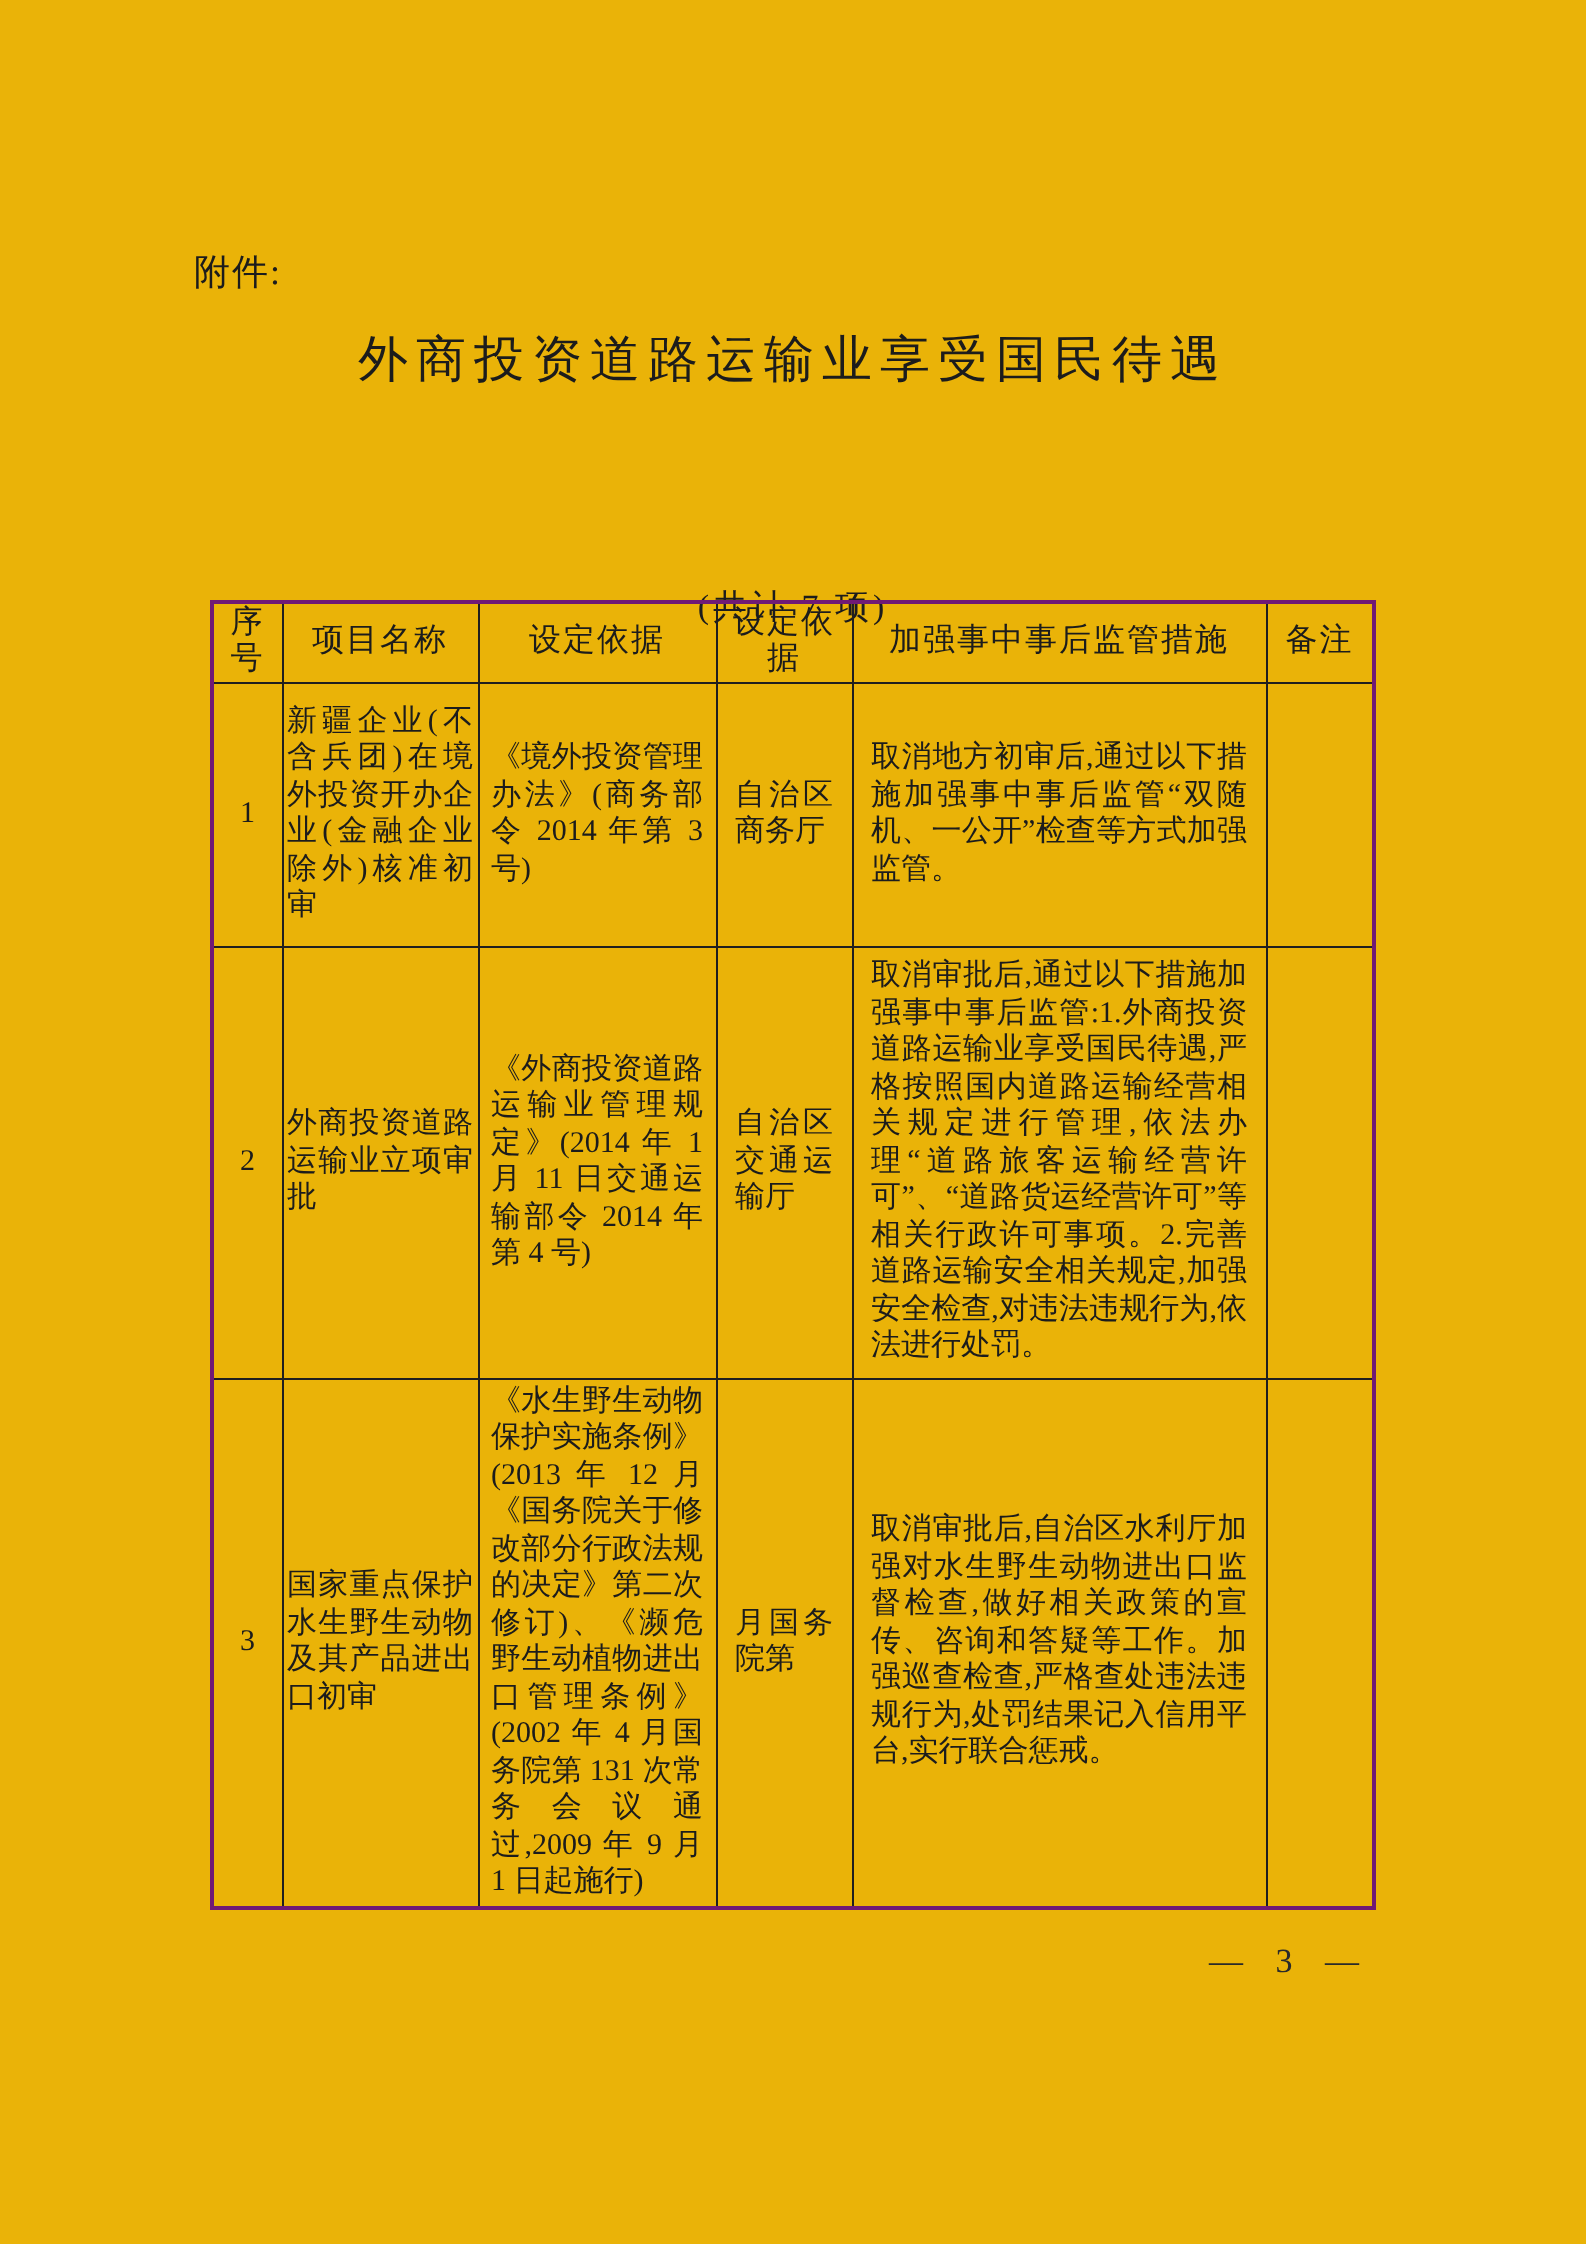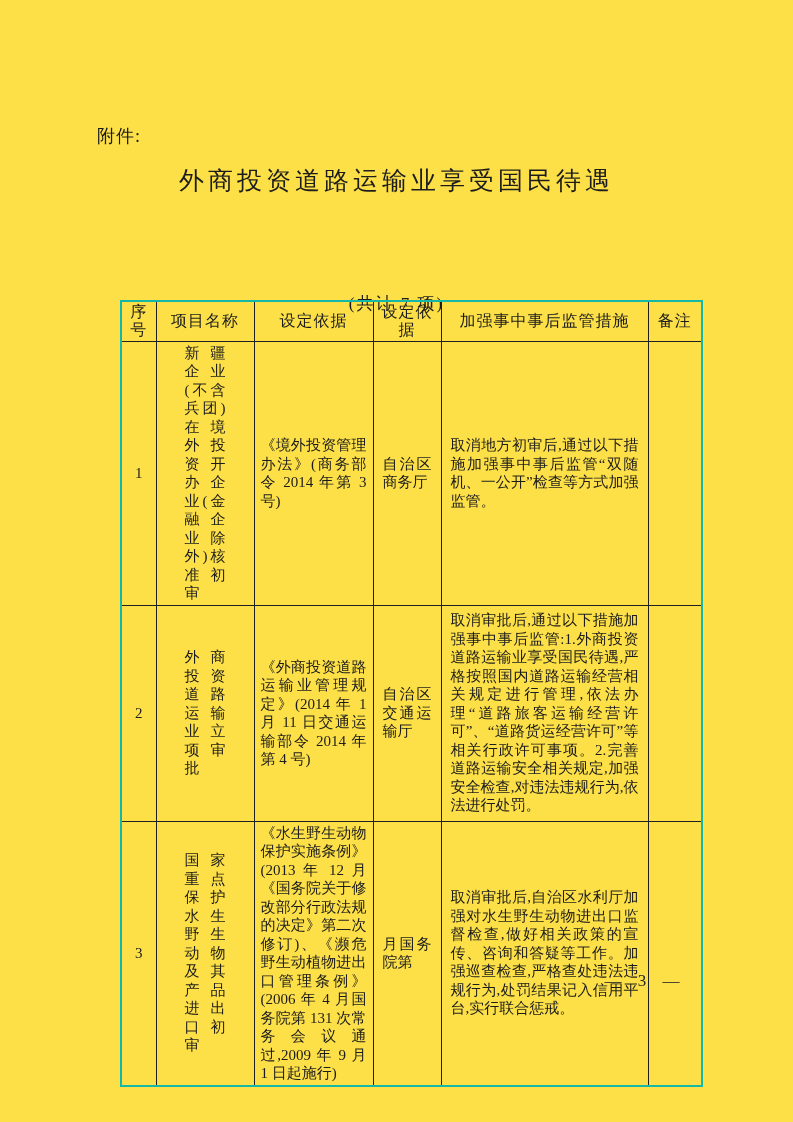--- a/index.html
+++ b/index.html
@@ -5,21 +5,21 @@
   * { margin: 0; padding: 0; box-sizing: border-box; }
   html, body { background: #ffffff; }
   body {
     width: 793px;
     height: 1122px;
     position: relative;
     font-family: "Liberation Serif", "DejaVu Serif", serif;
     color: #1c1c1c;
     overflow: hidden;
   }
-  .page { position: absolute; inset: 0; background: #fde047; }
+  .page { position: absolute; inset: 0; background: #eab308; }
 
   .attachment {
     position: absolute;
     left: 97px;
     top: 124px;
     font-size: 18px;
     letter-spacing: 1px;
   }
 
   .title-block {
@@ -58,21 +58,21 @@
     width: 582px;
     border-collapse: collapse;
     table-layout: fixed;
     font-size: 15px;
     line-height: 18.5px;
     color: #1c1c1c;
   }
   table.doc-table, table.doc-table td, table.doc-table th {
     border: 1px solid #1f1f1f;
   }
-  table.doc-table { border: 2px solid #14b8a6; margin-left: 15px; }
+  table.doc-table { border: 2px solid #701a75; }
   .col-no      { width: 35px;  }
   .col-name    { width: 98px;  }
   .col-basis   { width: 119px; }
   .col-dept    { width: 68px;  }
   .col-measure { width: 207px; }
   .col-remark  { width: 54px;  }
 
   table.doc-table th {
     height: 40px;
     font-weight: normal;
@@ -86,21 +86,21 @@
   }
   tr.row-1 { height: 132px; }
   tr.row-2 { height: 216px; }
   tr.row-3 { height: 257px; }
 
   td.cell-no {
     text-align: center;
     font-family: "Liberation Serif", "DejaVu Serif", serif;
   }
   td.cell-name {
-    padding: 2px 28px;
+    padding: 2px 2px;
     text-align: justify;
     text-justify: inter-ideograph;
   }
   td.cell-basis {
     padding: 2px 6px;
     text-align: justify;
     text-justify: inter-ideograph;
   }
   td.cell-dept {
     padding: 2px 9px;
@@ -170,21 +170,21 @@
         <td class="cell-no">2</td>
         <td class="cell-name">外商投资道路运输业立项审批</td>
         <td class="cell-basis">《外商投资道路运输业管理规定》(2014 年 1 月 11 日交通运输部令 2014 年第 4 号)</td>
         <td class="cell-dept">自治区交通运输厅</td>
         <td class="cell-measure">取消审批后,通过以下措施加强事中事后监管:1.外商投资道路运输业享受国民待遇,严格按照国内道路运输经营相关规定进行管理,依法办理“道路旅客运输经营许可”、“道路货运经营许可”等相关行政许可事项。2.完善道路运输安全相关规定,加强安全检查,对违法违规行为,依法进行处罚。</td>
         <td class="cell-remark"></td>
       </tr>
       <tr class="row-3">
         <td class="cell-no">3</td>
         <td class="cell-name">国家重点保护水生野生动物及其产品进出口初审</td>
-        <td class="cell-basis">《水生野生动物保护实施条例》(2013 年 12 月《国务院关于修改部分行政法规的决定》第二次修订)、《濒危野生动植物进出口管理条例》(2006 年 4 月国务院第 131 次常务会议通过,2009 年 9 月 1 日起施行)</td>
+        <td class="cell-basis">《水生野生动物保护实施条例》(2013 年 12 月《国务院关于修改部分行政法规的决定》第二次修订)、《濒危野生动植物进出口管理条例》(2002 年 4 月国务院第 131 次常务会议通过,2009 年 9 月 1 日起施行)</td>
         <td class="cell-dept">月国务院第</td>
         <td class="cell-measure">取消审批后,自治区水利厅加强对水生野生动物进出口监督检查,做好相关政策的宣传、咨询和答疑等工作。加强巡查检查,严格查处违法违规行为,处罚结果记入信用平台,实行联合惩戒。</td>
         <td class="cell-remark"></td>
       </tr>
     </tbody>
   </table>
 
   <div class="page-number">— 3 —</div>
 
 </div>

